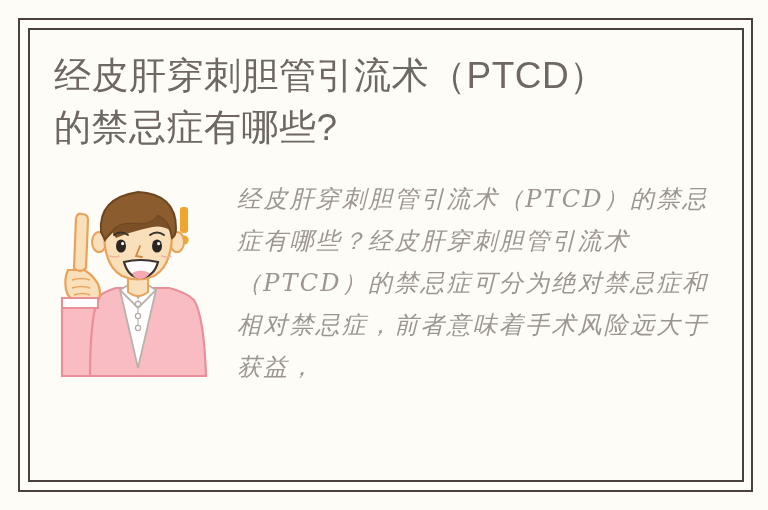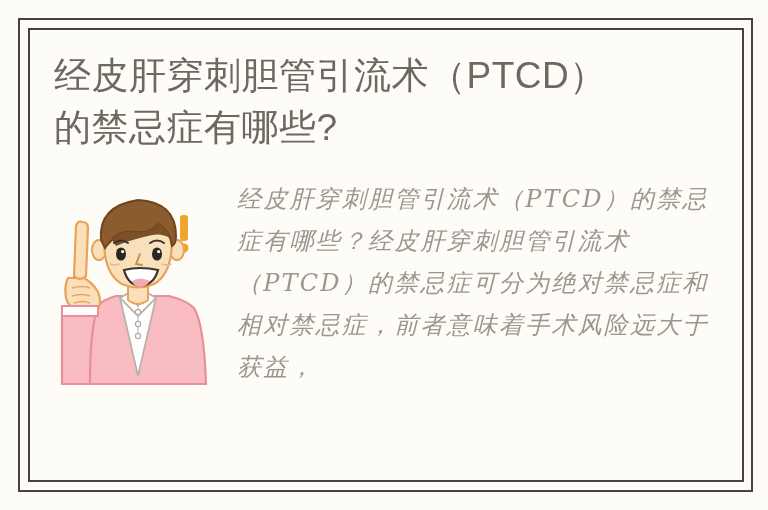--- a/index.html
+++ b/index.html
@@ -59,21 +59,21 @@
     line-height: 52px;
     letter-spacing: 0.5px;
     font-weight: 400;
     font-family: "Liberation Sans", "DejaVu Sans", sans-serif;
     white-space: pre-wrap;
     margin: 0 0 6px 0;
   }
 
   .body-row {
     display: flex;
-    align-items: flex-end;
+    align-items: center;
     margin-top: 18px;
   }
 
   .illus {
     width: 175px;
     height: 200px;
     flex: 0 0 175px;
     position: relative;
   }
   .illus svg { display: block; }

